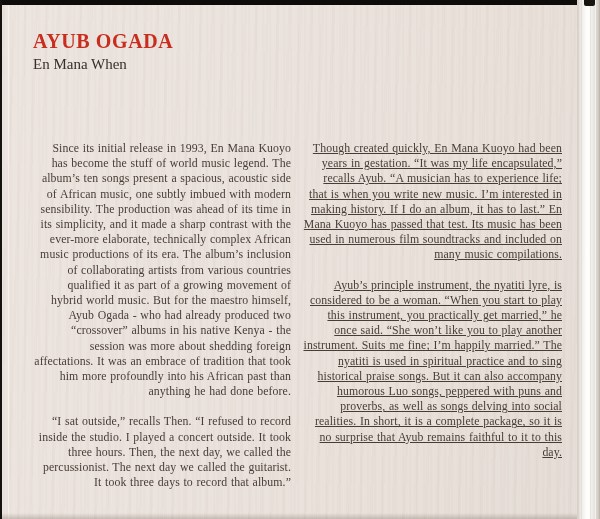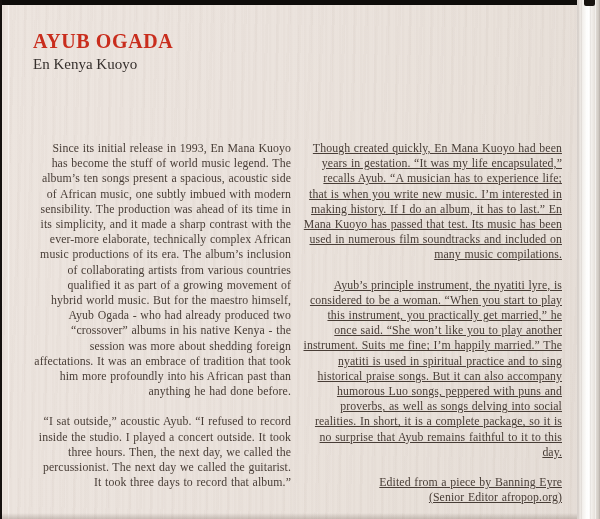--- a/index.html
+++ b/index.html
@@ -157,37 +157,33 @@
 <div class="scan">
 
   <div class="paper">
     <div class="left-fold-line"></div>
   </div>
 
   <div class="content">
 
     <div class="header">
       <div class="artist-title">AYUB OGADA</div>
-      <div class="album-title">En Kenya Kuoyo</div>
+      <div class="album-title">En Mana When</div>
     </div>
 
     <div class="columns">
 
       <div class="col col-left">
         <p>Since its initial release in 1993, En Mana Kuoyo has become the stuff of world music legend.  The album’s ten songs present a spacious, acoustic side of African music, one subtly imbued with modern sensibility. The production was ahead of its time in its simplicity, and it made a sharp contrast with the ever-more elaborate, technically complex African music productions of its era. The album’s inclusion of collaborating artists from various countries qualified it as part of a growing movement of hybrid world music. But for the maestro himself, Ayub Ogada - who had already produced two “crossover” albums in his native Kenya - the session was more about shedding foreign affectations. It was an embrace of tradition that took him more profoundly into his African past than anything he had done before.</p>
-        <p>“I sat outside,” acoustic Ayub. “I refused to record inside the studio. I played a concert outside.  It took three hours. Then, the next day, we called the percussionist. The next day we called the guitarist. It took three days to record that album.”</p>
+        <p>“I sat outside,” recalls Then. “I refused to record inside the studio. I played a concert outside.  It took three hours. Then, the next day, we called the percussionist. The next day we called the guitarist. It took three days to record that album.”</p>
       </div>
 
       <div class="col col-right">
         <p>Though created quickly, En Mana Kuoyo had been years in gestation. “It was my life encapsulated,” recalls Ayub. “A musician has to experience life; that is when you write new music. I’m interested in making history. If I do an album, it has to last.” En Mana Kuoyo has passed that test. Its music has been used in numerous film soundtracks and included on many music compilations.</p>
         <p>Ayub’s principle instrument, the nyatiti lyre, is considered to be a woman. “When you start to play this instrument, you practically get married,” he once said. “She won’t like you to play another instrument. Suits me fine; I’m happily married.” The nyatiti is used in spiritual practice and to sing historical praise songs. But it can also accompany humorous Luo songs, peppered with puns and proverbs, as well as songs delving into social realities. In short, it is a complete package, so it is no surprise that Ayub remains faithful to it to this day.</p>
-        <div class="credit">
-          <div>Edited from a piece by Banning Eyre</div>
-          <div>(Senior Editor afropop.org)</div>
-        </div>
       </div>
 
     </div>
   </div>
 
   <div class="top-edge"></div>
   <div class="left-edge"></div>
   <div class="bottom-shadow"></div>
 
   <div class="spine">

